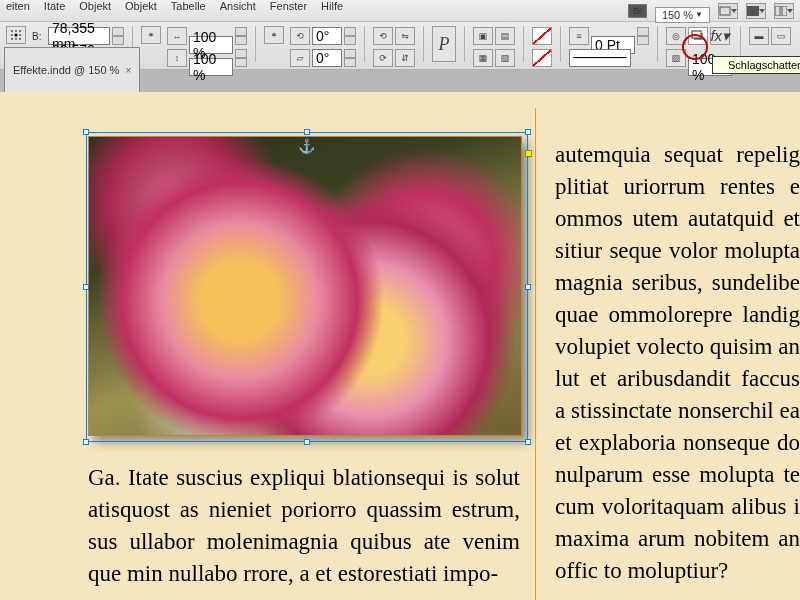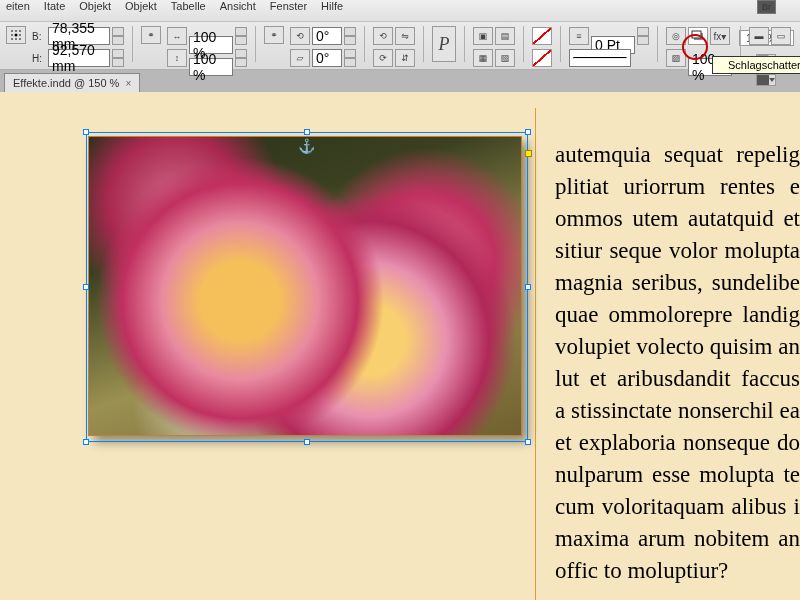--- a/index.html
+++ b/index.html
@@ -1,21 +1,21 @@
 <!DOCTYPE html>
 <html><head>
 <meta charset="utf-8">
 <style>
 * { box-sizing: border-box; margin: 0; padding: 0; }
 body { width: 800px; height: 600px; overflow: hidden; font-family: Tahoma, Arial, sans-serif; font-size: 11px; background: #e8e8e8; position: relative; }
 
 
 .menubar { height: 22px; background: linear-gradient(#f0f0f0,#e0e0e0); display: flex; padding: 0 6px; gap: 14px; border-bottom: 1px solid #c0c0c0; }
 .menubar span { color: #333; cursor: default; }
-.menubar-right { margin-left: auto; display: flex; align-items: center; gap: 8px; flex-direction: column; }
+.menubar-right { margin-left: auto; display: flex; align-items: center; gap: 8px; }
 .br-badge { background:#555; color:#ddd; font-size:9px; padding:1px 4px; border:1px solid #777; }
 .zoom-display { background:#fff; border:1px solid #999; padding:1px 6px; font-size:11px; display:flex; align-items:center; gap:2px;margin-top:8px; }
 .mini-icon { width:20px; height:16px; background:#ddd; border:1px solid #999; display:flex; align-items:center; justify-content:center; }
 .mini-icon .arrow { width:0; height:0; border-left:3px solid transparent; border-right:3px solid transparent; border-top:4px solid #555; }
 
 
 .controlbar { height: 48px; background: linear-gradient(#eaeaea,#dcdcdc); border-bottom: 1px solid #b0b0b0; display:flex; align-items:flex-start; padding:4px 6px; gap:6px; }
 .ctrl-group { display:flex; flex-direction:column; gap:2px; }
 .ctrl-row { display:flex; align-items:center; gap:2px; height:20px; }
 .ctrl-label { font-size:10px; color:#333; width:14px; }
@@ -30,21 +30,21 @@
 
 .swatch { width:20px; height:18px; border:1px solid #999; }
 .swatch-none { background:linear-gradient(to bottom right, #fff 46%, #e00 46%, #e00 54%, #fff 54%); }
 .swatch-red { background:linear-gradient(to bottom right, #fff 46%, #e00 46%, #e00 54%, #fff 54%); }
 
 .highlight-circle { position:absolute; top:34px; left:682px; width:26px; height:26px; border:2px solid #c00; border-radius:50%; pointer-events:none; }
 .tooltip-box { position:absolute; top:56px; left:712px; background:#ffffe1; border:1px solid #333; padding:2px 15px; font-size:11px; color:#000; z-index:10; }
 
 
 .tab-strip { height:22px; background:#b8b8b8; display:flex; align-items:flex-end; padding-left:4px; }
-.doc-tab { background:#e4e4e4; border:1px solid #888; border-bottom:none; padding:3px 8px; font-size:11px; color:#333; display:flex; align-items:flex-end; gap:6px; }
+.doc-tab { background:#e4e4e4; border:1px solid #888; border-bottom:none; padding:16px 8px; font-size:11px; color:#333; display:flex; align-items:flex-end; gap:6px; }
 .close-x { font-size:10px; color:#666; }
 
 
 .canvas { position:absolute; top:92px; left:0; right:0; bottom:0; background:#f5e6c0; overflow:hidden; }
 .text-column { position:absolute; font-family: Liberation Serif, serif; font-size:23px; line-height:1.39; color:#000; text-align:justify; }
 .col-left { left:88px; top:370px; width:432px; }
 .col-right { left:555px; top:47px; width:245px; overflow:hidden; }
 .col-divider { position:absolute; left:535px; top:16px; width:1px; height:570px; background:#dba030; }
 
 
@@ -226,21 +226,21 @@
   <div class="divider"></div>
   <div class="ctrl-group">
     <div class="ctrl-row">
       <div class="tiny-btn">◎</div>
       <div class="tiny-btn" style="background:#fff">
           <svg width="14" height="12">
             <rect x="3" y="3" width="9" height="7" fill="#888"></rect>
             <rect x="1" y="1" width="9" height="7" fill="#fff" stroke="#333"></rect>
           </svg>
         </div>
-      <div class="tiny-btn" style="font-size:10px">fx▾</div>
+      <div class="tiny-btn" style="font-style:italic;font-size:15px">fx▾</div>
     </div>
     <div class="ctrl-row">
         <div class="tiny-btn">▨</div>
         <div class="ctrl-input w44">100 %</div>
       </div>
   </div>
   <div class="divider"></div>
   <div class="ctrl-group">
     <div class="ctrl-row">
         <div class="tiny-btn">▬</div>
@@ -273,14 +273,15 @@
     <div class="handle tm"></div>
     <div class="handle tr"></div>
     <div class="handle ml"></div>
     <div class="handle mr"></div>
     <div class="handle bl"></div>
     <div class="handle bm"></div>
     <div class="handle br"></div>
     <div class="yellow-dot"></div>
   </div>
 
+  <div class="text-column col-left">Ga. Itate suscius expliqui blationsequi is solut atisquost as nieniet poriorro quassim estrum, sus ullabor molenimagnia quibus ate venim que min nullabo rrore, a et estorestiati impo-</div>
   <div class="text-column col-right">autemquia sequat repelig plitiat uriorrum rentes e ommos utem autatquid et sitiur seque volor molupta magnia seribus, sundelibe quae ommolorepre landig volupiet volecto quisim an lut et aribusdandit faccus a stissinctate nonserchil ea et explaboria nonseque do nulparum esse molupta te cum voloritaquam alibus i maxima arum nobitem an offic to moluptiur?</div>
 </div>
 
 </body></html>

